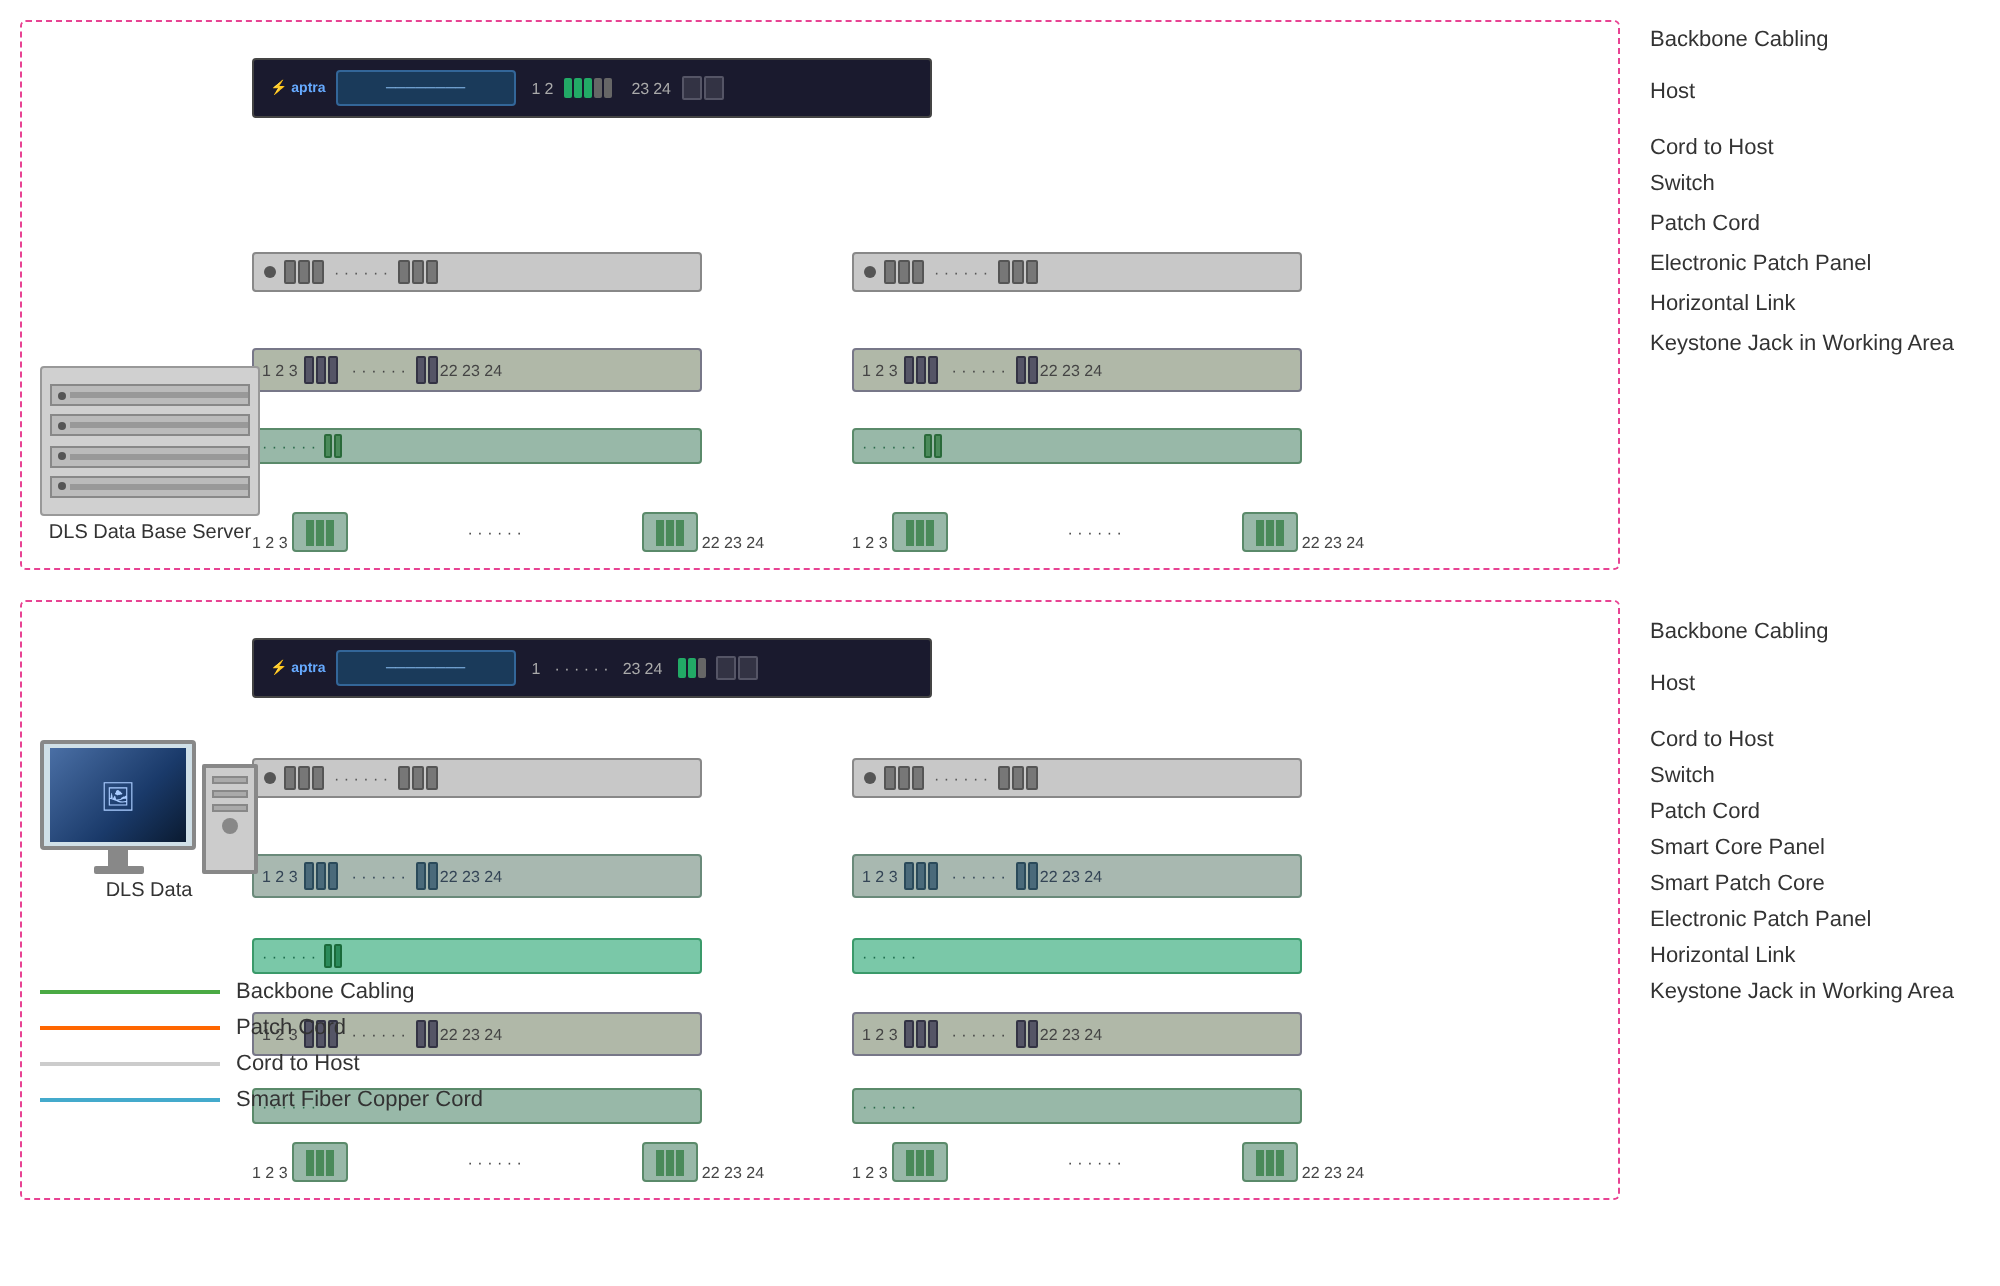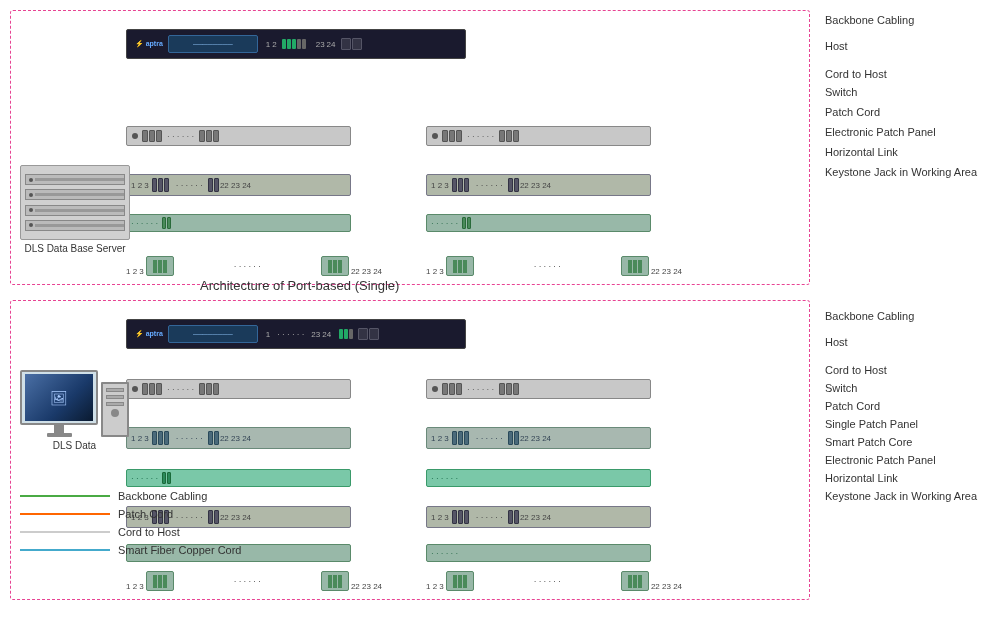--- a/index.html
+++ b/index.html
@@ -442,21 +442,21 @@
           <div style="width:4px; height:13px; background:#4a8a5a;"></div>
           <div style="width:4px; height:13px; background:#4a8a5a;"></div>
         </div>
         <span style="font-size:8px; color:#444;">22 23 24</span>
       </div>
     </div>
 
   </div>
 
 
-  <div style="position:absolute; left:20px; top:165px;">
+  <div style="position:absolute; left:20px; top:183px;">
     <div style="width:110px; height:75px; background:#d0d0d0; border:1px solid #999; border-radius:2px; display:flex; flex-direction:column; justify-content:space-evenly; padding:4px;">
       <div style="background:#bbb; height:11px; border:1px solid #888; display:flex; align-items:center; padding-left:3px; gap:2px;">
         <div style="width:4px; height:4px; background:#555; border-radius:50%;"></div>
         <div style="flex:1; height:3px; background:#999;"></div>
       </div>
       <div style="background:#bbb; height:11px; border:1px solid #888; display:flex; align-items:center; padding-left:3px; gap:2px;">
         <div style="width:4px; height:4px; background:#555; border-radius:50%;"></div>
         <div style="flex:1; height:3px; background:#999;"></div>
       </div>
       <div style="background:#bbb; height:11px; border:1px solid #888; display:flex; align-items:center; padding-left:3px; gap:2px;">
@@ -529,37 +529,36 @@
     <div style="margin-bottom:6px;">
       <span style="font-size:11px; color:#333;">Cord to Host</span>
     </div>
     <div style="margin-bottom:6px;">
       <span style="font-size:11px; color:#333;">Switch</span>
     </div>
     <div style="margin-bottom:6px;">
       <span style="font-size:11px; color:#333;">Patch Cord</span>
     </div>
     <div style="margin-bottom:6px;">
-      <span style="font-size:11px; color:#333;">Single Patch Panel</span>
+      <span style="font-size:11px; color:#333;">Smart Core Panel</span>
     </div>
     <div style="margin-bottom:6px;">
       <span style="font-size:11px; color:#333;">Smart Patch Core</span>
     </div>
     <div style="margin-bottom:6px;">
       <span style="font-size:11px; color:#333;">Electronic Patch Panel</span>
     </div>
     <div style="margin-bottom:6px;">
       <span style="font-size:11px; color:#333;">Horizontal Link</span>
     </div>
     <div style="margin-bottom:4px;">
       <span style="font-size:11px; color:#333;">Keystone Jack in Working Area</span>
     </div>
   </div>
 
-  <div style="position:absolute; left:200px; top:278px; font-size:13px; color:#333;">Architecture of Port-based (Single)</div>
 
   <div style="position:absolute; left:20px; top:490px; width:290px;">
     <div style="display:flex; align-items:center; margin-bottom:6px; gap:8px;">
       <div style="width:90px; height:2px; background:#4aaa44;"></div>
       <span style="font-size:11px; color:#333;">Backbone Cabling</span>
     </div>
     <div style="display:flex; align-items:center; margin-bottom:6px; gap:8px;">
       <div style="width:90px; height:2px; background:#ff6600;"></div>
       <span style="font-size:11px; color:#333;">Patch Cord</span>
     </div>

